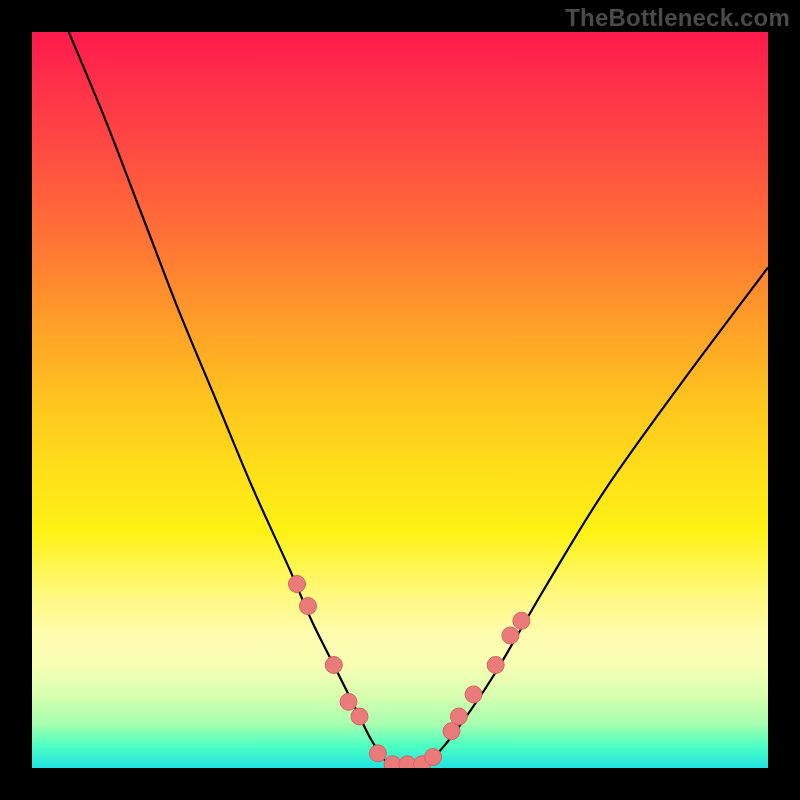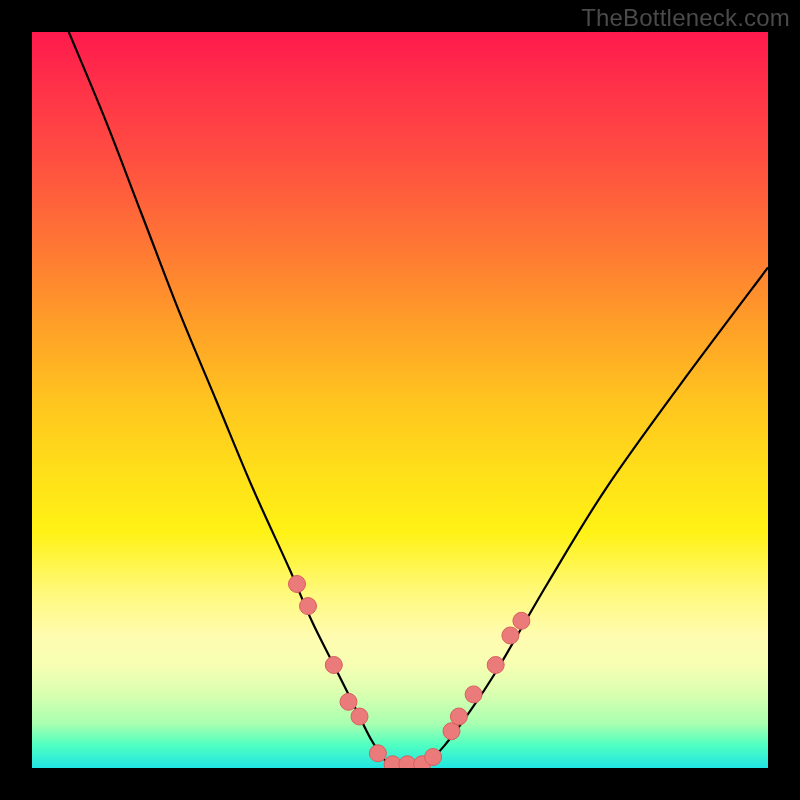--- a/index.html
+++ b/index.html
@@ -39,21 +39,21 @@
       #a8ffb0 94%,
       #4dffc2 97%,
       #22e3e3 100%);
   }
   .watermark {
     position: absolute;
     top: 4px;
     right: 10px;
     color: #4a4a4a;
     font-size: 24px;
-    font-weight: 400;
+    font-weight: 700;
     letter-spacing: 0.2px;
     user-select: none;
   }
   svg.curve {
     position: absolute;
     left: 0;
     top: 0;
     width: 736px;
     height: 736px;
   }

